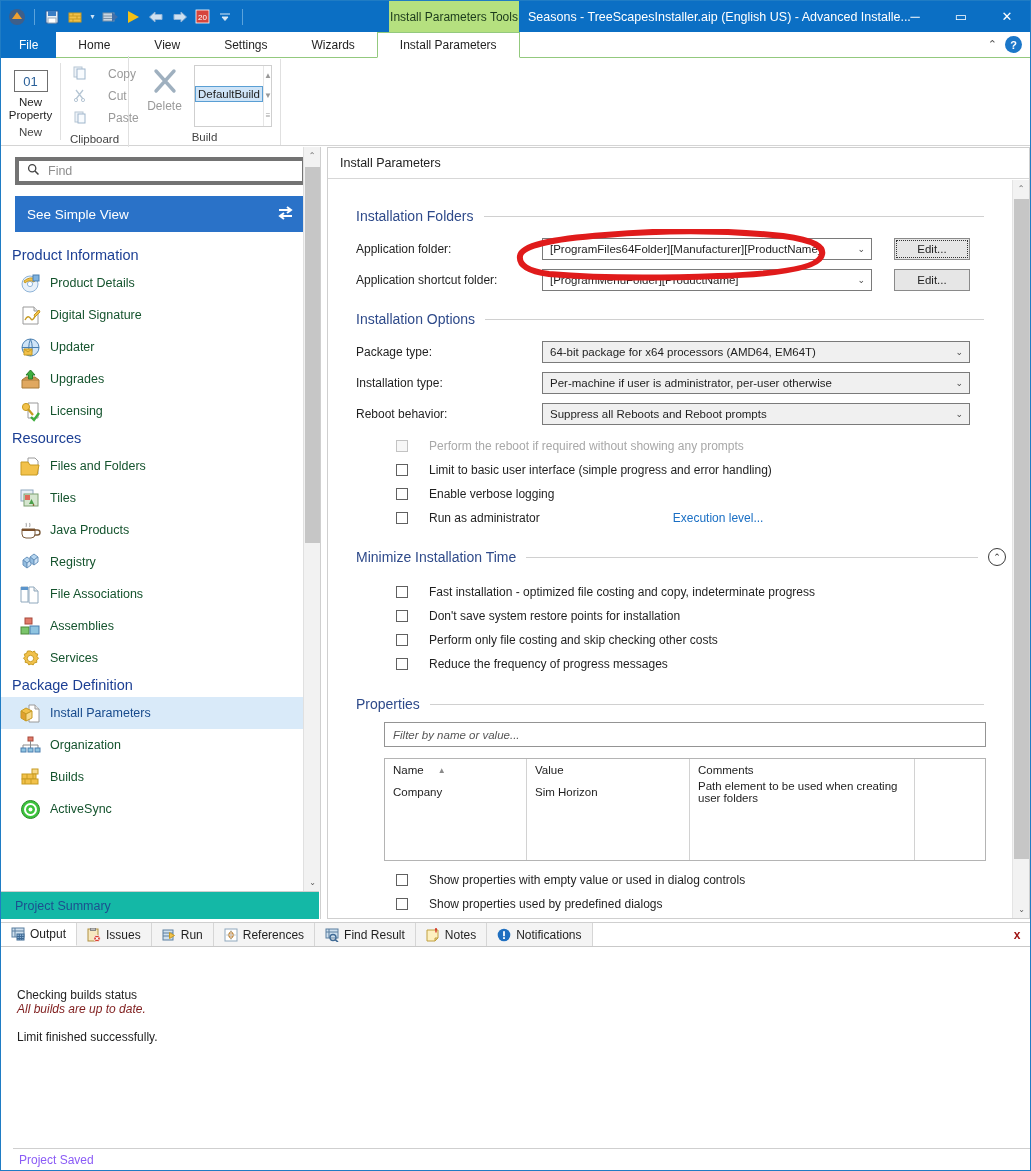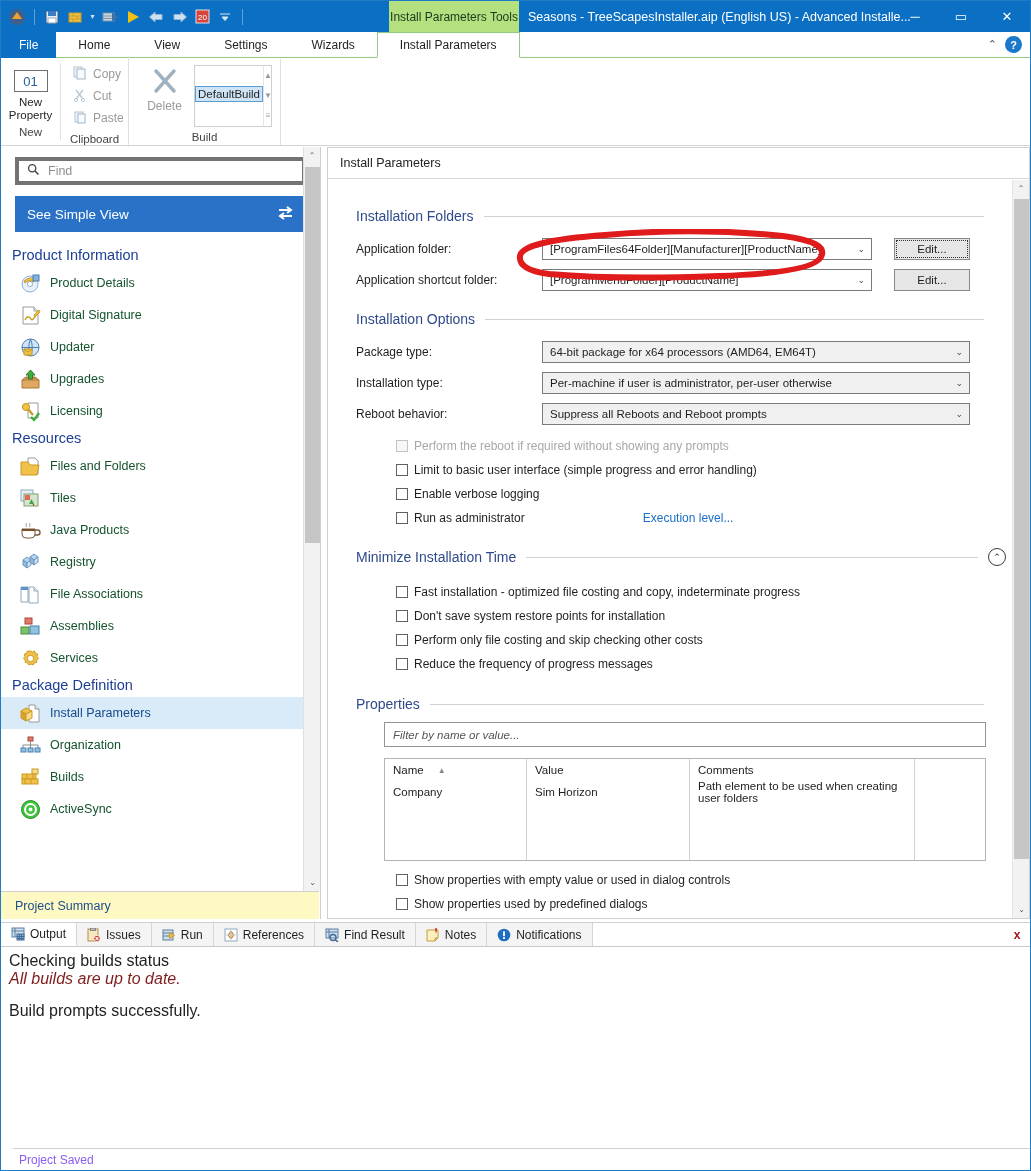--- a/index.html
+++ b/index.html
@@ -95,21 +95,21 @@
   .big-btn {
     display: flex; flex-direction: column; align-items: center; justify-content: flex-start;
     width: 58px; padding-top: 2px; color: #1f1f1f; font-size: 11.5px; line-height: 13px;
   }
   .np-box {
     width: 34px; height: 22px; border: 1px solid #6f6f6f; color: #2a6099;
     display: flex; align-items: center; justify-content: center;
     font-size: 13px; margin-bottom: 4px; background: #fff;
   }
   .small-btn {
-    display: flex; align-items: center; gap: 6px; height: 22px;
+    display: flex; align-items: center; gap: 21px; height: 22px;
     color: #9a9a9a; font-size: 12px; padding: 0 4px;
   }
   .del-btn {
     display: flex; flex-direction: column; align-items: center; width: 56px;
     color: #9a9a9a; font-size: 12px; padding-top: 2px;
   }
   .buildsel {
     display: flex; width: 78px; height: 62px; border: 1px solid #cfcfcf; background: #fff;
     margin-top: 1px;
   }
@@ -150,21 +150,21 @@
     color: #1c3f94; font-size: 14.5px; padding: 3px 0 4px 11px;
   }
   .nav-item {
     display: flex; align-items: center; gap: 9px; height: 32px;
     padding-left: 19px; font-size: 12.5px; color: #14532d;
   }
   .nav-item.selected { background: #d9eaf9; color: #174a8c; }
   .nav-ico { width: 21px; height: 21px; flex: none; position: relative; }
   .proj-summary {
     position: absolute; left: 0; bottom: 0; width: 318px; height: 28px;
-    background: #fef9c3; border-top: 1px solid #cfcfcf;
+    background: #14b8a6; border-top: 1px solid #cfcfcf;
     display: flex; align-items: center; padding-left: 14px;
     color: #1c4f8f; font-size: 12.5px;
   }
   .sb-scroll {
     position: absolute; right: 0; top: 0; width: 17px; height: 744px;
     background: #f2f2f2; border-left: 1px solid #e0e0e0;
   }
   .sb-arrow {
     height: 17px; display: flex; align-items: center; justify-content: center;
     color: #5a5a5a; font-size: 8px;
@@ -205,21 +205,21 @@
   .combo.white { background: #ffffff; }
   .combo .cv { overflow: hidden; white-space: nowrap; }
   .caret { color: #4a4a4a; font-size: 9px; margin-left: 6px; }
   .btn {
     height: 22px; width: 76px; border: 1px solid #8a8a8a; background: #e6e6e6;
     font-size: 11.5px; color: #1f1f1f; display: flex;
     align-items: center; justify-content: center; margin-left: 22px;
   }
   .btn.focused { outline: 1px dotted #333; outline-offset: -3px; }
   .cbrow {
-    display: flex; align-items: center; gap: 6px; height: 24px;
+    display: flex; align-items: center; gap: 21px; height: 24px;
     padding-left: 40px; font-size: 12px; color: #1f1f1f;
   }
   .cbrow.disabled { color: #a8a8a8; }
   .cbox {
     width: 12px; height: 12px; border: 1px solid #606060; background: #fff; flex: none;
   }
   .cbrow.disabled .cbox { border-color: #c3c3c3; background: #f7f7f7; }
   .link { color: #1a6fc4; font-size: 12px; margin-left: 112px; }
 
   .filter-input {
@@ -275,21 +275,21 @@
   .btab.active {
     background: #ffffff; border-bottom: 1px solid #fff;
     position: relative; top: 0px;
   }
   .btab-ico { width: 14px; height: 14px; flex: none; position: relative; }
   .btab-close {
     margin-left: auto; width: 26px; display: flex; align-items: center;
     justify-content: center; color: #a01515; font-weight: bold; font-size: 12px;
     border-right: 0; background: transparent;
   }
-  .bout { padding: 5px 0 0 8px; font-size: 16px; color: #1f1f1f; }
+  .bout { padding: 5px 0 0 16px; font-size: 12px; color: #1f1f1f; margin-top: 36px; }
   .bout .dim { color: #7f1d1d; font-style: italic; }
 
   .statusbar {
     position: absolute; left: 12px; bottom: 0; width: 1029px; height: 22px;
     border-top: 1px solid #cfcfcf; background: #ffffff;
     display: flex; align-items: center; padding-left: 6px;
     font-size: 12px; color: #8b5cf6;
   }
 </style>
 </head>
@@ -893,21 +893,21 @@
         </span>
         <span>Notifications</span>
       </div>
       <div class="btab btab-close">x</div>
     </div>
 
     <div class="bout">
       <div>Checking builds status</div>
       <div class="dim">All builds are up to date.</div>
       <div style="height:14px;"></div>
-      <div>Build prompts successfully.</div>
+      <div>Limit finished successfully.</div>
     </div>
   </div>
 
   <div class="statusbar">
     <span>Project Saved</span>
   </div>
 
 </div>
 
 </body></html>

